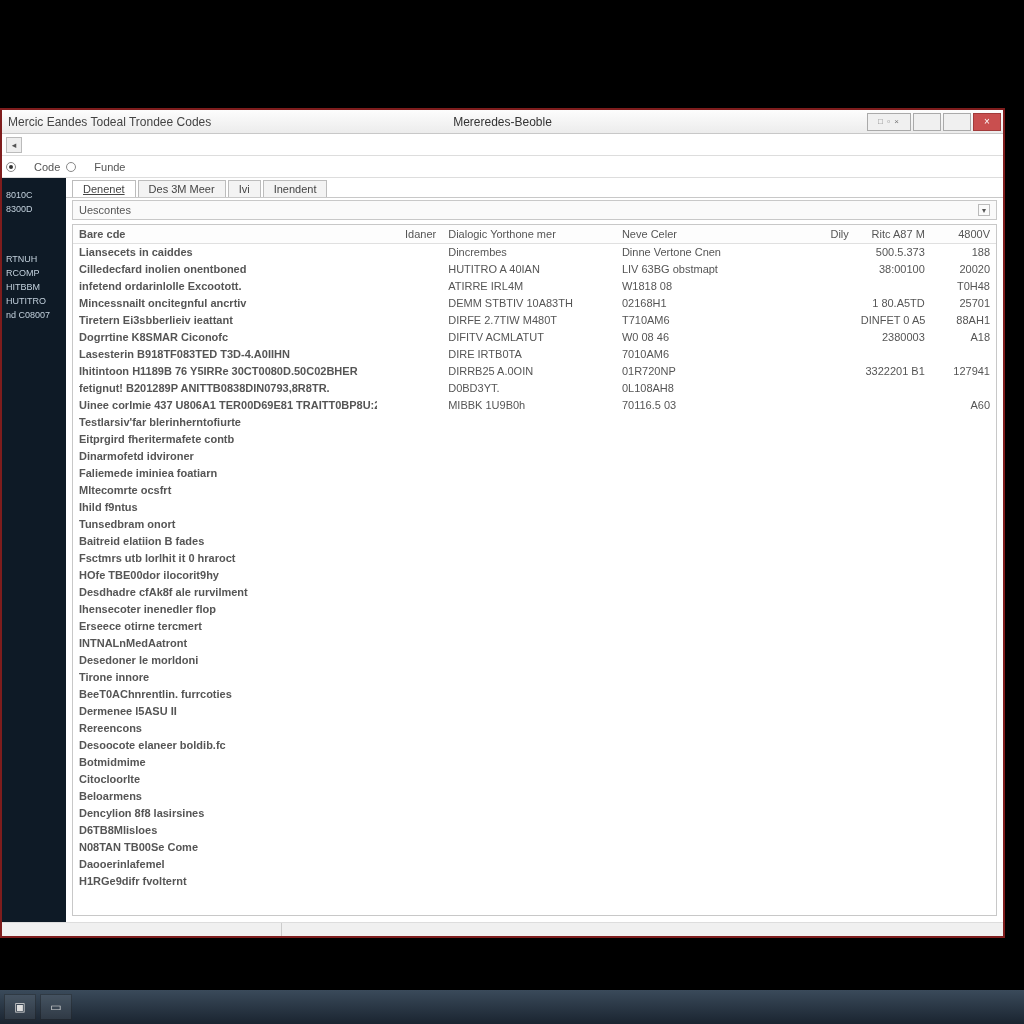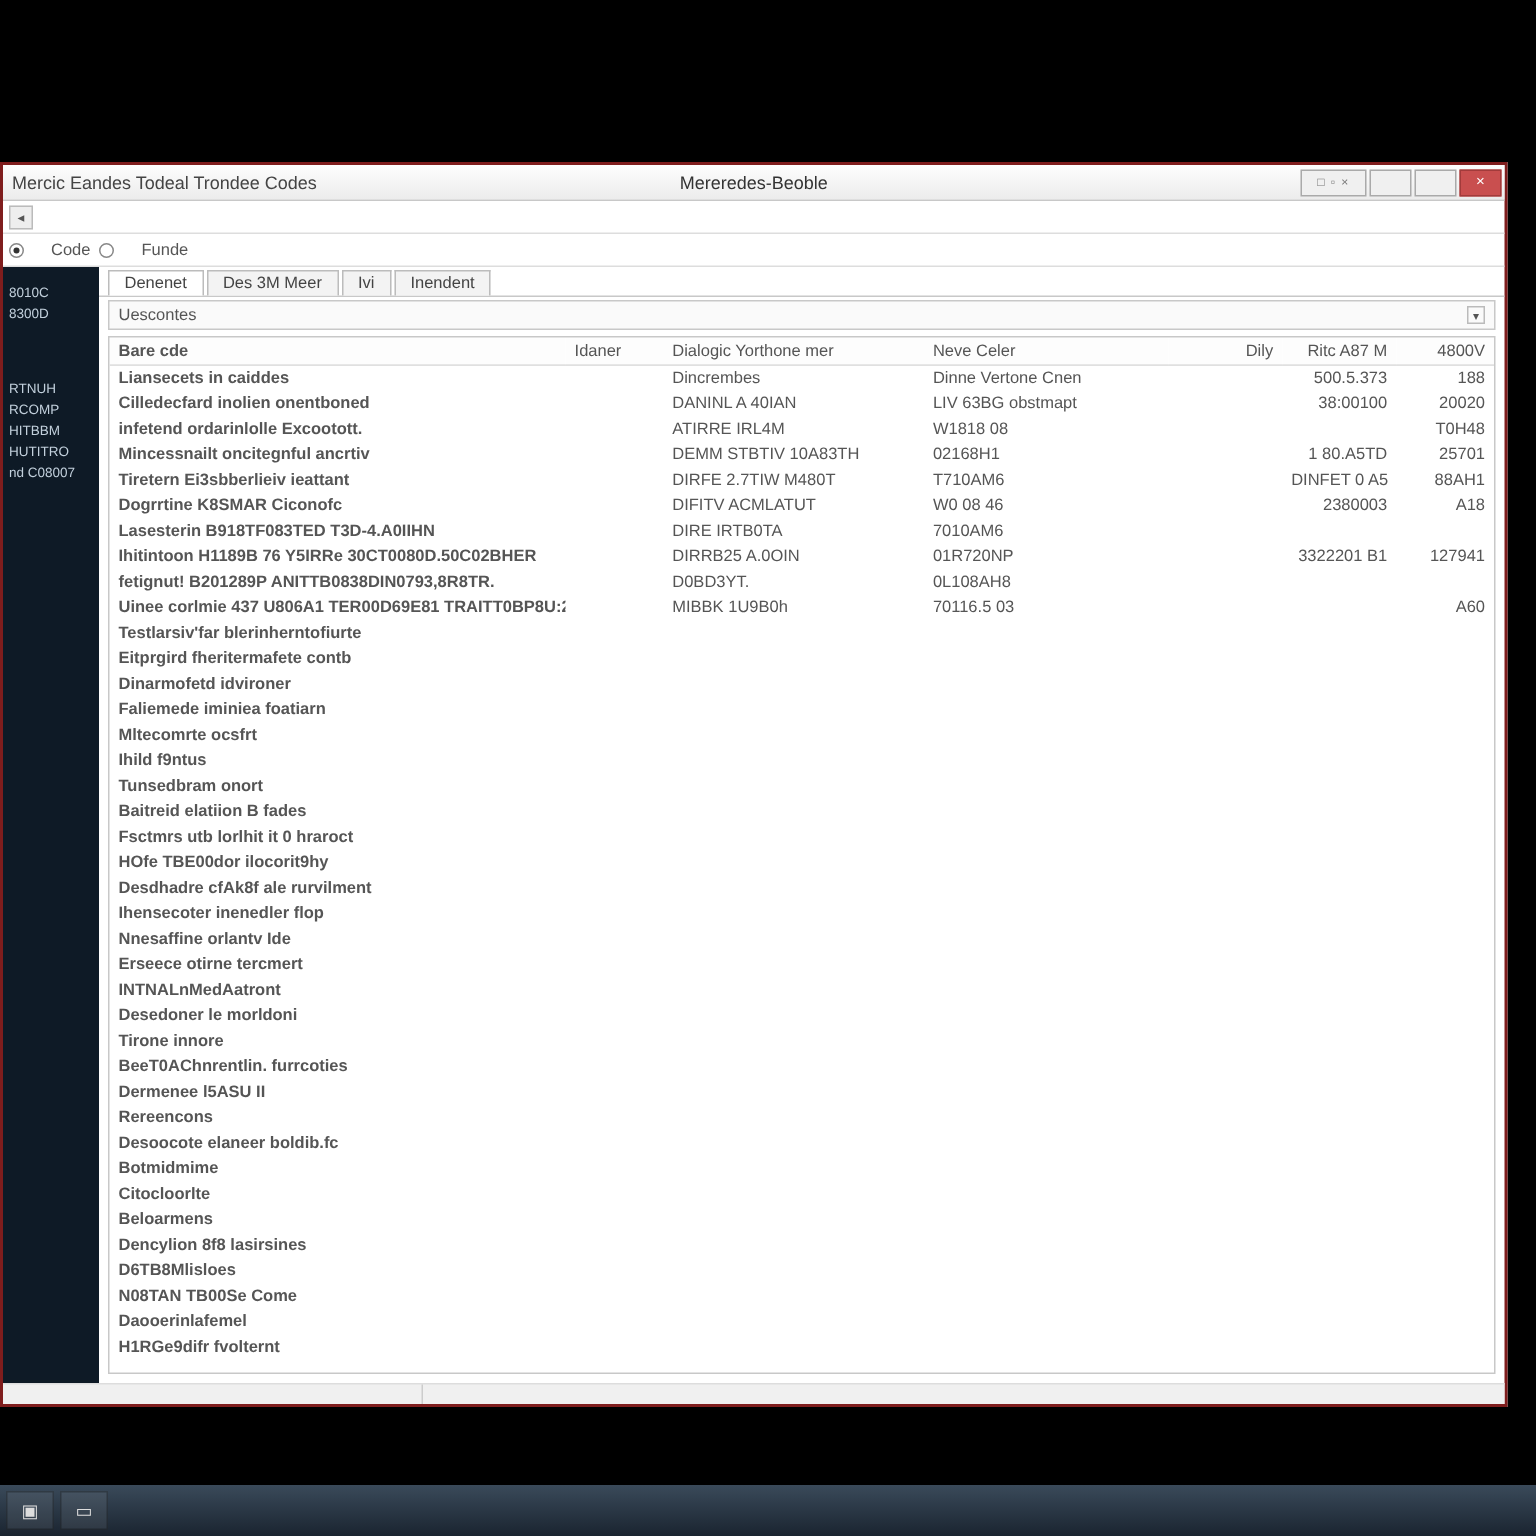--- a/index.html
+++ b/index.html
@@ -152,21 +152,21 @@
   }
   .tab {
     border: 1px solid #bcbcbc;
     border-bottom: none;
     background: #f3f3f3;
     padding: 2px 10px;
     font-size: 11px;
     color: #444;
     margin-right: 2px;
   }
-  .tab.active { background: #fff; }
+  .tab.active { background: #fff; text-decoration: underline; }
 
   .subheader {
     border: 1px solid #c8c8c8;
     margin: 2px 6px 0 6px;
     padding: 3px 6px;
     font-size: 11px;
     color: #555;
     background: #fafafa;
     display: flex;
     align-items: center;
@@ -206,21 +206,21 @@
   }
   tbody td {
     padding: 1px 6px;
     white-space: nowrap;
     overflow: hidden;
     text-overflow: clip;
     color: #555;
     line-height: 15px;
   }
   .col0 { width: 280px; font-weight: bold; }
-  .col1 { width: 60px; }
+  .col1 { width: 60px; text-align: right; }
   .col2 { width: 160px; }
   .col3 { width: 150px; }
   .col4 { width: 70px; text-align: right; }
   .col5 { width: 70px; text-align: right; }
   .col6 { width: 60px; text-align: right; }
   thead th.col4, thead th.col5, thead th.col6 { }
 
   .statusbar {
     height: 14px;
     background: #f0f0f0;
@@ -313,21 +313,21 @@
                   <td class="col1"></td>
                   <td class="col2">Dincrembes</td>
                   <td class="col3">Dinne Vertone Cnen</td>
                   <td class="col4"></td>
                   <td class="col5">500.5.373</td>
                   <td class="col6">188</td>
                 </tr>
                 <tr>
                   <td class="col0">Cilledecfard inolien onentboned</td>
                   <td class="col1"></td>
-                  <td class="col2">DANINL A 40IAN</td>
+                  <td class="col2">HUTITRO A 40IAN</td>
                   <td class="col3">LIV 63BG obstmapt</td>
                   <td class="col4"></td>
                   <td class="col5">38:00100</td>
                   <td class="col6">20020</td>
                 </tr>
                 <tr>
                   <td class="col0">infetend ordarinlolle Excootott.</td>
                   <td class="col1"></td>
                   <td class="col2">ATIRRE IRL4M</td>
                   <td class="col3">W1818 08</td>
@@ -492,29 +492,20 @@
                   <td class="col0">Desdhadre cfAk8f ale rurvilment</td>
                   <td class="col1"></td>
                   <td class="col2"></td>
                   <td class="col3"></td>
                   <td class="col4"></td>
                   <td class="col5"></td>
                   <td class="col6"></td>
                 </tr>
                 <tr>
                   <td class="col0">Ihensecoter inenedler flop</td>
-                  <td class="col1"></td>
-                  <td class="col2"></td>
-                  <td class="col3"></td>
-                  <td class="col4"></td>
-                  <td class="col5"></td>
-                  <td class="col6"></td>
-                </tr>
-                <tr>
-                  <td class="col0">Nnesaffine orlantv Ide</td>
                   <td class="col1"></td>
                   <td class="col2"></td>
                   <td class="col3"></td>
                   <td class="col4"></td>
                   <td class="col5"></td>
                   <td class="col6"></td>
                 </tr>
                 <tr>
                   <td class="col0">Erseece otirne tercmert</td>
                   <td class="col1"></td>

